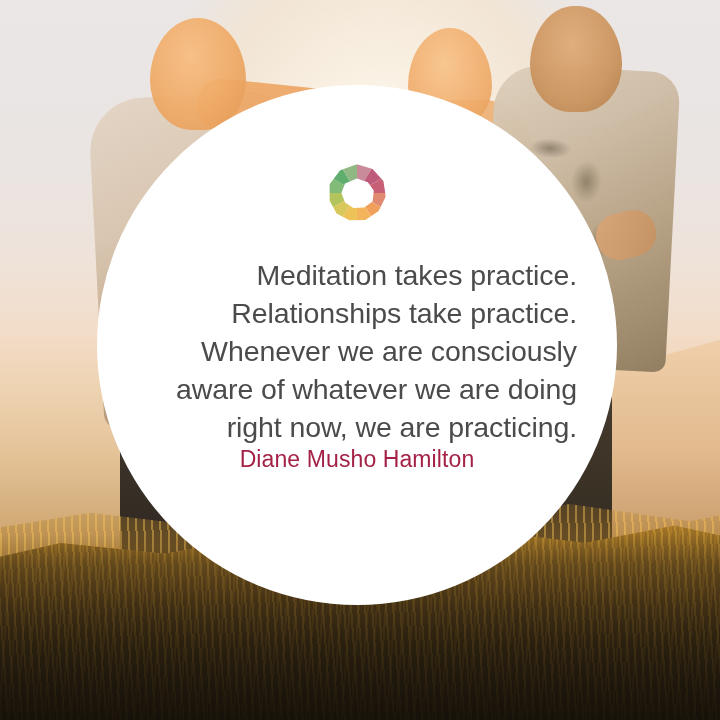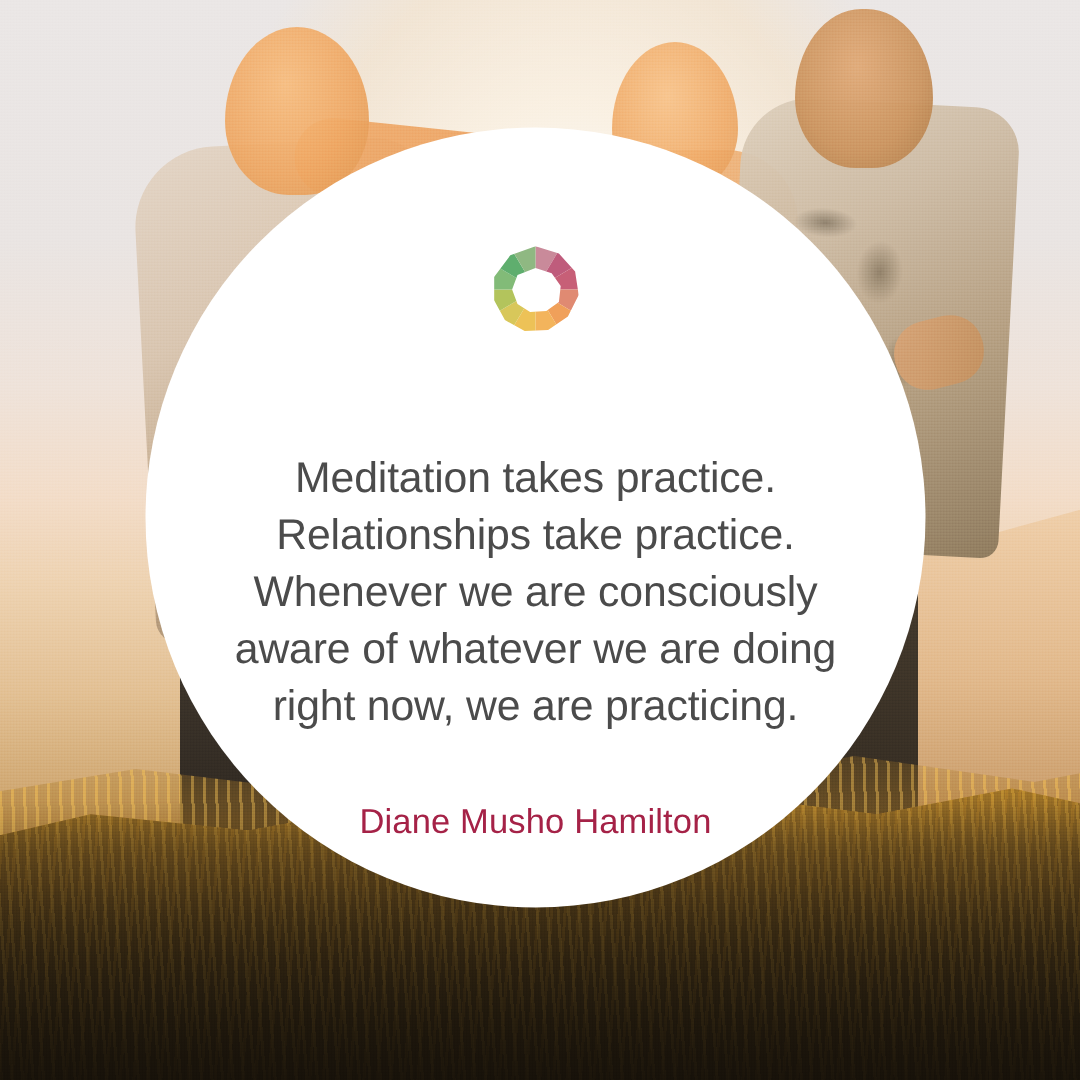--- a/index.html
+++ b/index.html
@@ -211,32 +211,30 @@
   
   .logo-ring {
     width: 60px;
     height: 60px;
     margin-bottom: 34px;
     flex: none;
   }
 
   .quote-text {
     width: 440px;
-    text-align: center;
+    text-align: right;
     color: #4b4b4b;
     font-size: 28.5px;
     line-height: 1.33;
     font-weight: 400;
     letter-spacing: -0.1px;
     white-space: pre-line;
-    margin-top: 44px;
   }
 
   .attribution {
-    margin-top: 44px;
     color: #a52247;
     font-size: 23px;
     font-weight: 400;
     letter-spacing: .1px;
     text-align: center;
   }
 </style>
 </head>
 <body>
 

